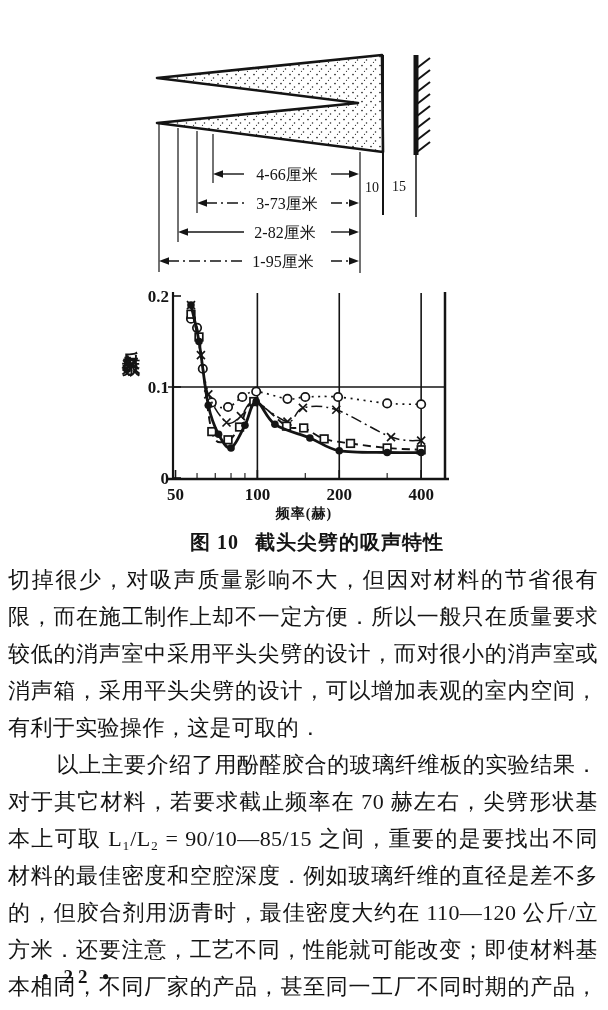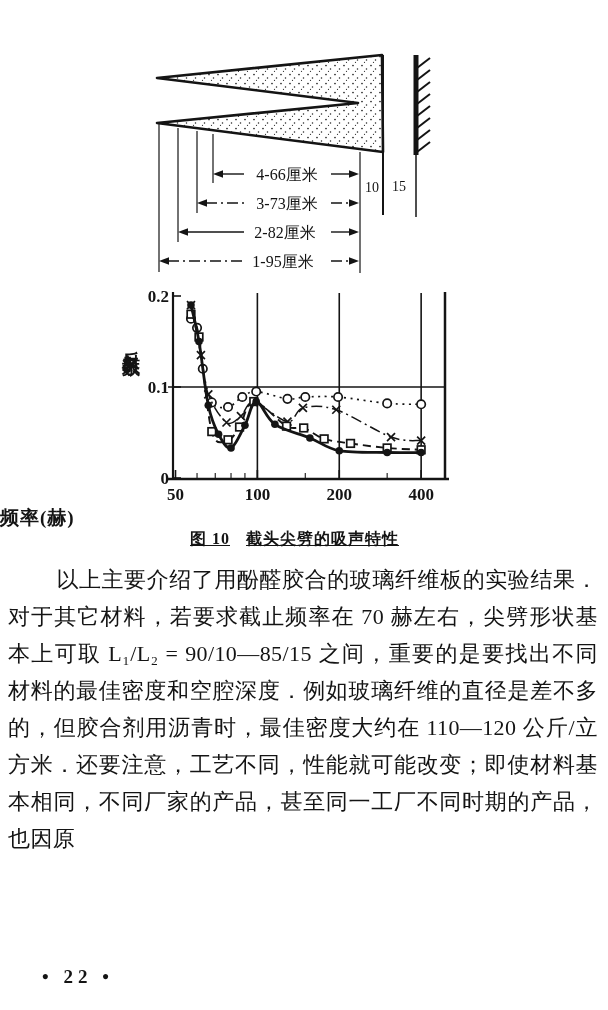--- a/index.html
+++ b/index.html
@@ -9,26 +9,26 @@
     overflow:hidden;margin:0 auto;
   }
   svg{position:absolute;left:0;top:0;}
   svg text{font-family:"Liberation Serif","DejaVu Serif",serif;fill:#141414;}
   .y-axis-title{
     position:absolute;left:119px;top:336px;
     writing-mode:vertical-rl;text-orientation:upright;
     font-size:18px;letter-spacing:3px;font-weight:bold;
   }
   .x-axis-title{
-    position:absolute;left:0;top:505px;width:608px;text-align:left;
-    font-size:19px;font-weight:bold;letter-spacing:1px;
+    position:absolute;left:0;top:505px;width:608px;text-align:center;
+    font-size:14px;font-weight:bold;letter-spacing:1px;
   }
   .figure-caption{
-    position:absolute;left:190px;top:529px;font-size:16px;font-weight:bold;
-    letter-spacing:1px;white-space:nowrap;text-decoration:underline;
+    position:absolute;left:190px;top:529px;font-size:20px;font-weight:bold;
+    letter-spacing:1px;white-space:nowrap;
   }
   .figure-caption .fig-no{margin-right:16px;}
   .body-text{
     position:absolute;left:8px;top:561px;width:590px;
     font-size:22px;line-height:37px;letter-spacing:0.4px;
     text-align:justify;
   }
   .body-text p{margin:0;padding:0;}
   .body-text p.indented{text-indent:2.2em;}
   .page-number{
@@ -200,17 +200,18 @@
   </svg>
 
   <div class="y-axis-title">反射系数</div>
   <div class="x-axis-title">频率(赫)</div>
 
   <div class="figure-caption">
     <span class="fig-no">图 10</span><span>截头尖劈的吸声特性</span>
   </div>
 
   <div class="body-text">
+    <p>切掉很少，对吸声质量影响不大，但因对材料的节省很有限，而在施工制作上却不一定方便．所以一般只在质量要求较低的消声室中采用平头尖劈的设计，而对很小的消声室或消声箱，采用平头尖劈的设计，可以增加表观的室内空间，有利于实验操作，这是可取的．</p>
     <p class="indented">以上主要介绍了用酚醛胶合的玻璃纤维板的实验结果．对于其它材料，若要求截止频率在 70 赫左右，尖劈形状基本上可取 L₁/L₂ = 90/10—85/15 之间，重要的是要找出不同材料的最佳密度和空腔深度．例如玻璃纤维的直径是差不多的，但胶合剂用沥青时，最佳密度大约在 110—120 公斤/立方米．还要注意，工艺不同，性能就可能改变；即使材料基本相同，不同厂家的产品，甚至同一工厂不同时期的产品，也因原</p>
   </div>
 
   <div class="page-number">• 22 •</div>
 </div>
 
 </body></html>

